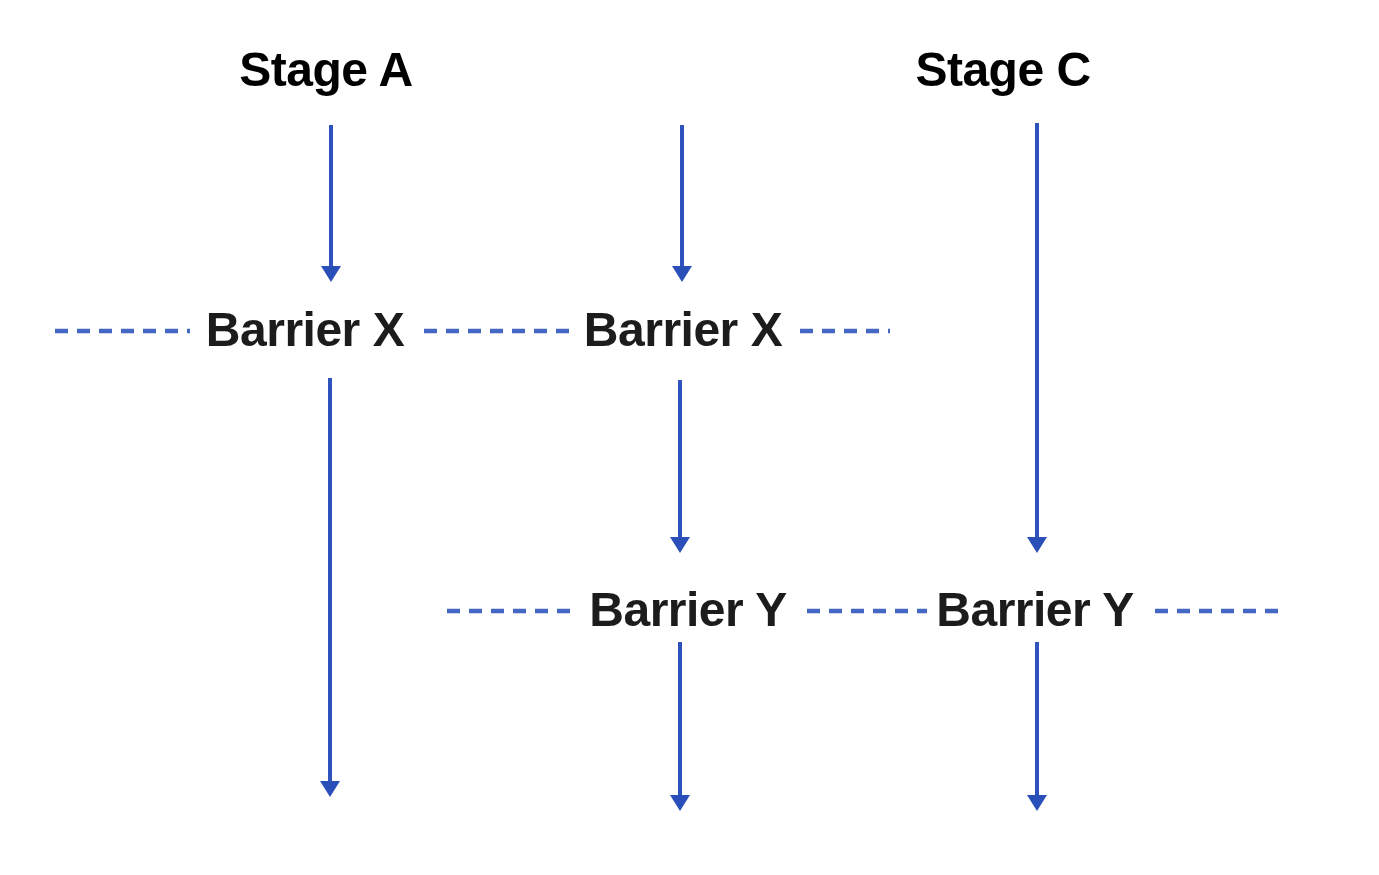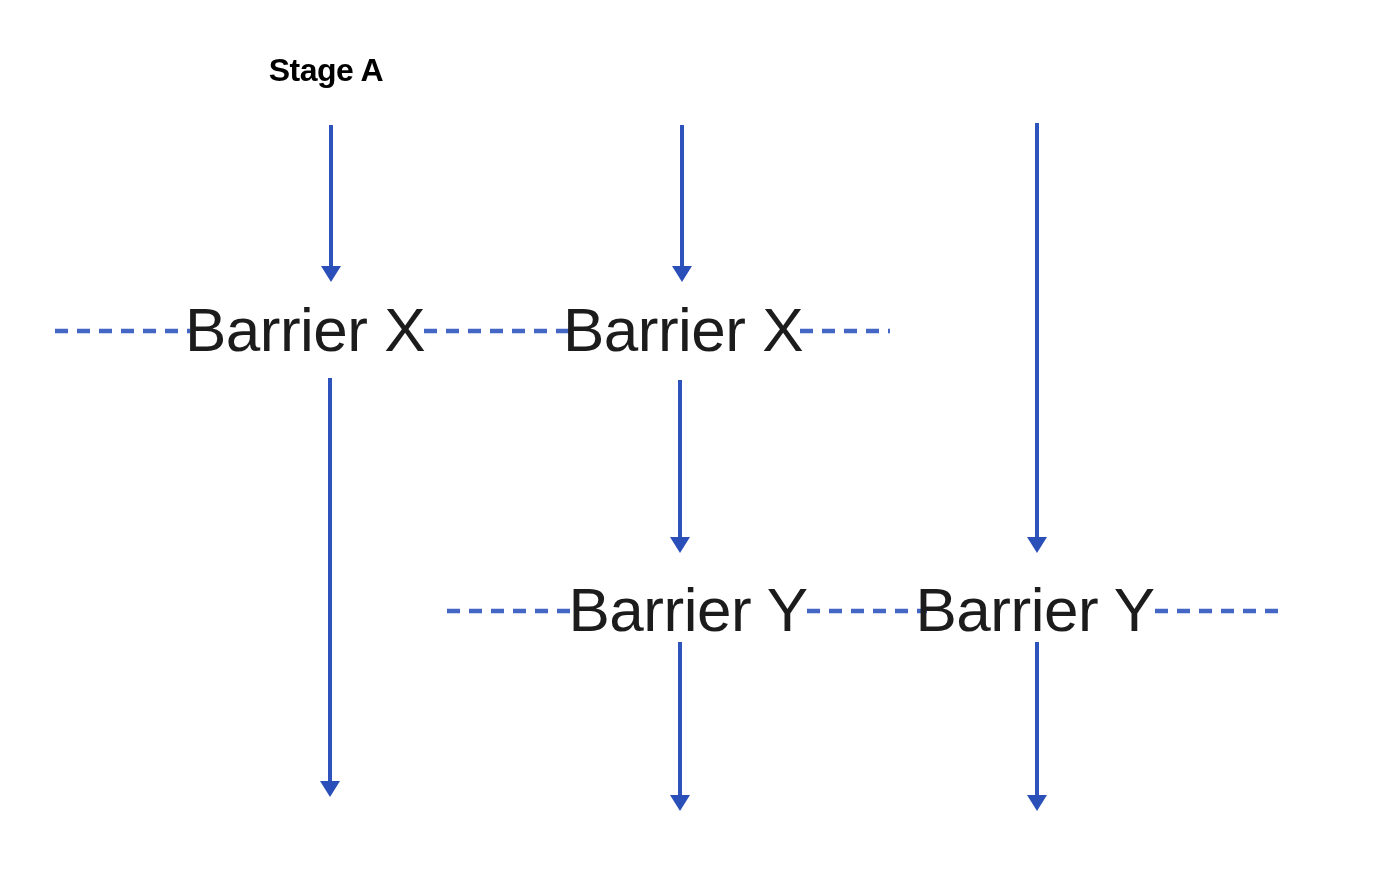--- a/index.html
+++ b/index.html
@@ -47,28 +47,28 @@
     stroke: none;
   }
   .label {
     position: absolute;
     transform: translate(-50%, -50%);
     white-space: nowrap;
     line-height: 1;
     user-select: none;
   }
   .stage-label {
-    font-size: 32px;
+    font-size: 48px;
     font-weight: 700;
     color: var(--stage-text);
     letter-spacing: -0.5px;
   }
   .barrier-label {
-    font-size: 62px;
-    font-weight: 400;
+    font-size: 48px;
+    font-weight: 700;
     color: var(--barrier-text);
     letter-spacing: -0.5px;
   }
 </style>
 </head>
 <body>
 
 <div class="canvas">
 
   <svg class="diagram-svg" viewBox="0 0 1379 875" xmlns="http://www.w3.org/2000/svg">
@@ -91,20 +91,21 @@
     <line class="dash-line" x1="55" y1="331" x2="190" y2="331"></line>
     <line class="dash-line" x1="424" y1="331" x2="578" y2="331"></line>
     <line class="dash-line" x1="800" y1="331" x2="890" y2="331"></line>
 
     <line class="dash-line" x1="447" y1="611" x2="575" y2="611"></line>
     <line class="dash-line" x1="807" y1="611" x2="927" y2="611"></line>
     <line class="dash-line" x1="1155" y1="611" x2="1284" y2="611"></line>
   </svg>
 
   <span class="label stage-label" style="left:326px; top:70px;">Stage A</span>
+  <span class="label stage-label" style="left:1003px; top:70px;">Stage C</span>
 
   <span class="label barrier-label" style="left:305px; top:330px;">Barrier X</span>
   <span class="label barrier-label" style="left:683px; top:330px;">Barrier X</span>
 
   <span class="label barrier-label" style="left:688px; top:610px;">Barrier Y</span>
   <span class="label barrier-label" style="left:1035px; top:610px;">Barrier Y</span>
 
 </div>
 
 </body></html>

